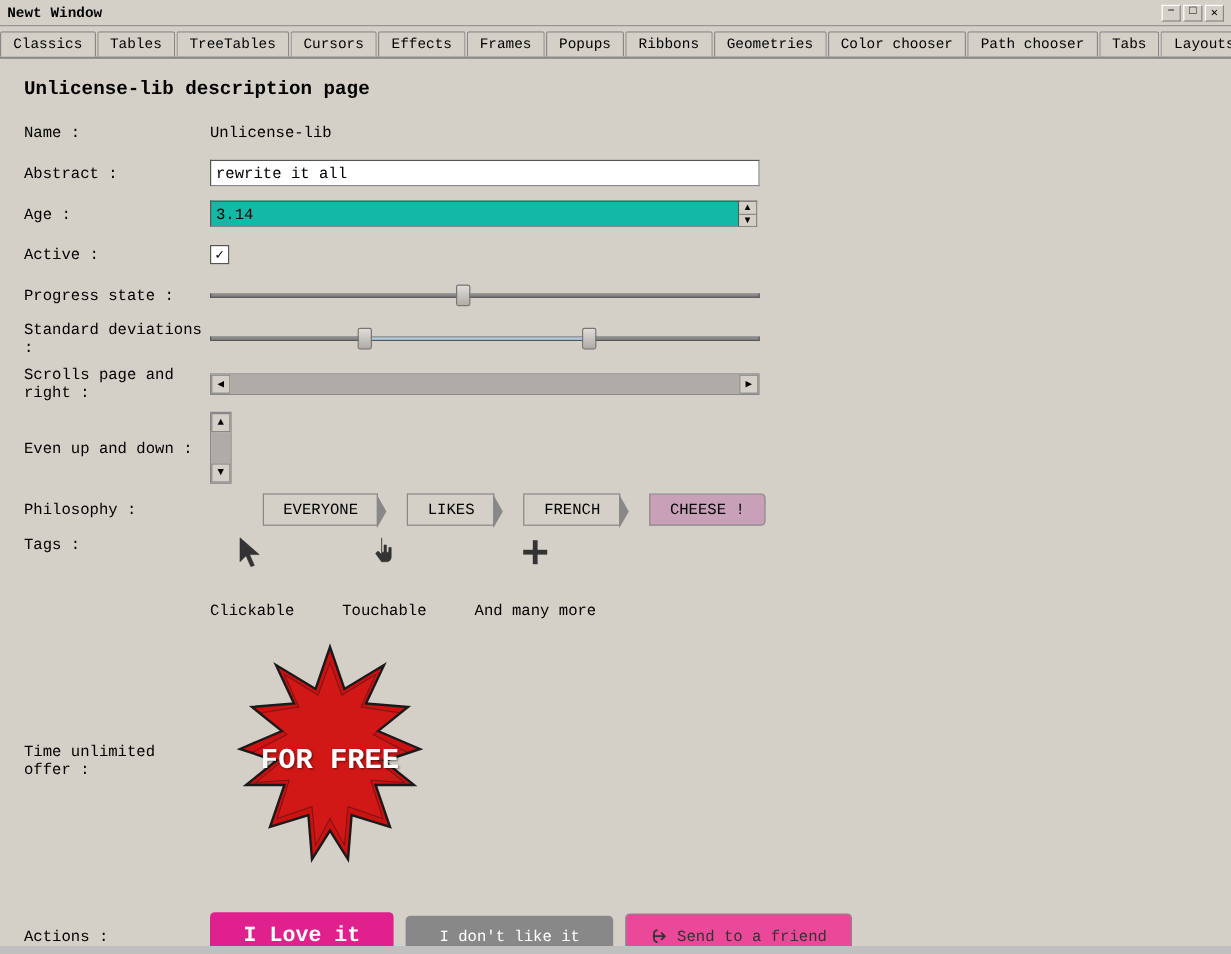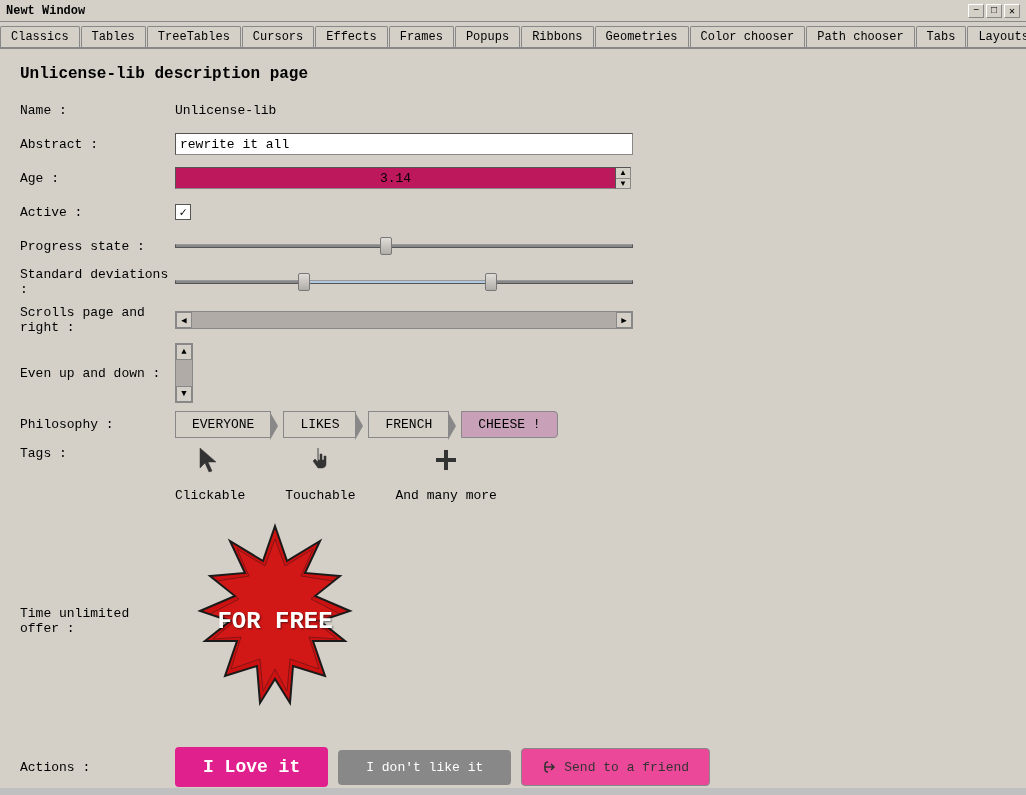--- a/index.html
+++ b/index.html
@@ -124,26 +124,25 @@
     .spinner-wrapper {
       display: flex;
       align-items: stretch;
     }
     .spinner-input {
       width: 440px;
       height: 22px;
       border: 1px solid #888;
       border-top-color: #555;
       border-left-color: #555;
-      background: #be185d;
+      background: #14b8a6;
       padding: 1px 4px;
       font-family: 'Courier New', monospace;
       font-size: 13px;
       border-right: none;
-      text-align: center;
     }
     .spinner-btns {
       display: flex;
       flex-direction: column;
       width: 16px;
       border: 1px solid #888;
       border-top-color: #555;
       border-left-color: #555;
     }
     .spinner-btn {
@@ -289,21 +288,22 @@
     .vscroll-bar-area {
       flex: 1;
       width: 100%;
       background: #b0aba6;
     }
 
     
     .philosophy-row {
       display: flex;
       align-items: center;
-      gap: 4px;
+      gap: 16px;
+      margin-left: 44px;
     }
     .phil-btn {
       padding: 5px 16px;
       font-family: 'Courier New', monospace;
       font-size: 13px;
       background: #d4d0c8;
       border: 1px solid #888;
       cursor: pointer;
       position: relative;
     }
@@ -332,21 +332,21 @@
     
     .tags-row {
       display: flex;
       align-items: flex-start;
       gap: 40px;
     }
     .tag-item {
       display: flex;
       flex-direction: column;
       align-items: center;
-      gap: 8px;
+      gap: 20px;
       font-family: 'Courier New', monospace;
       font-size: 13px;
     }
     .tag-icon {
       font-size: 24px;
       line-height: 1;
     }
 
     
     .starburst-container {

